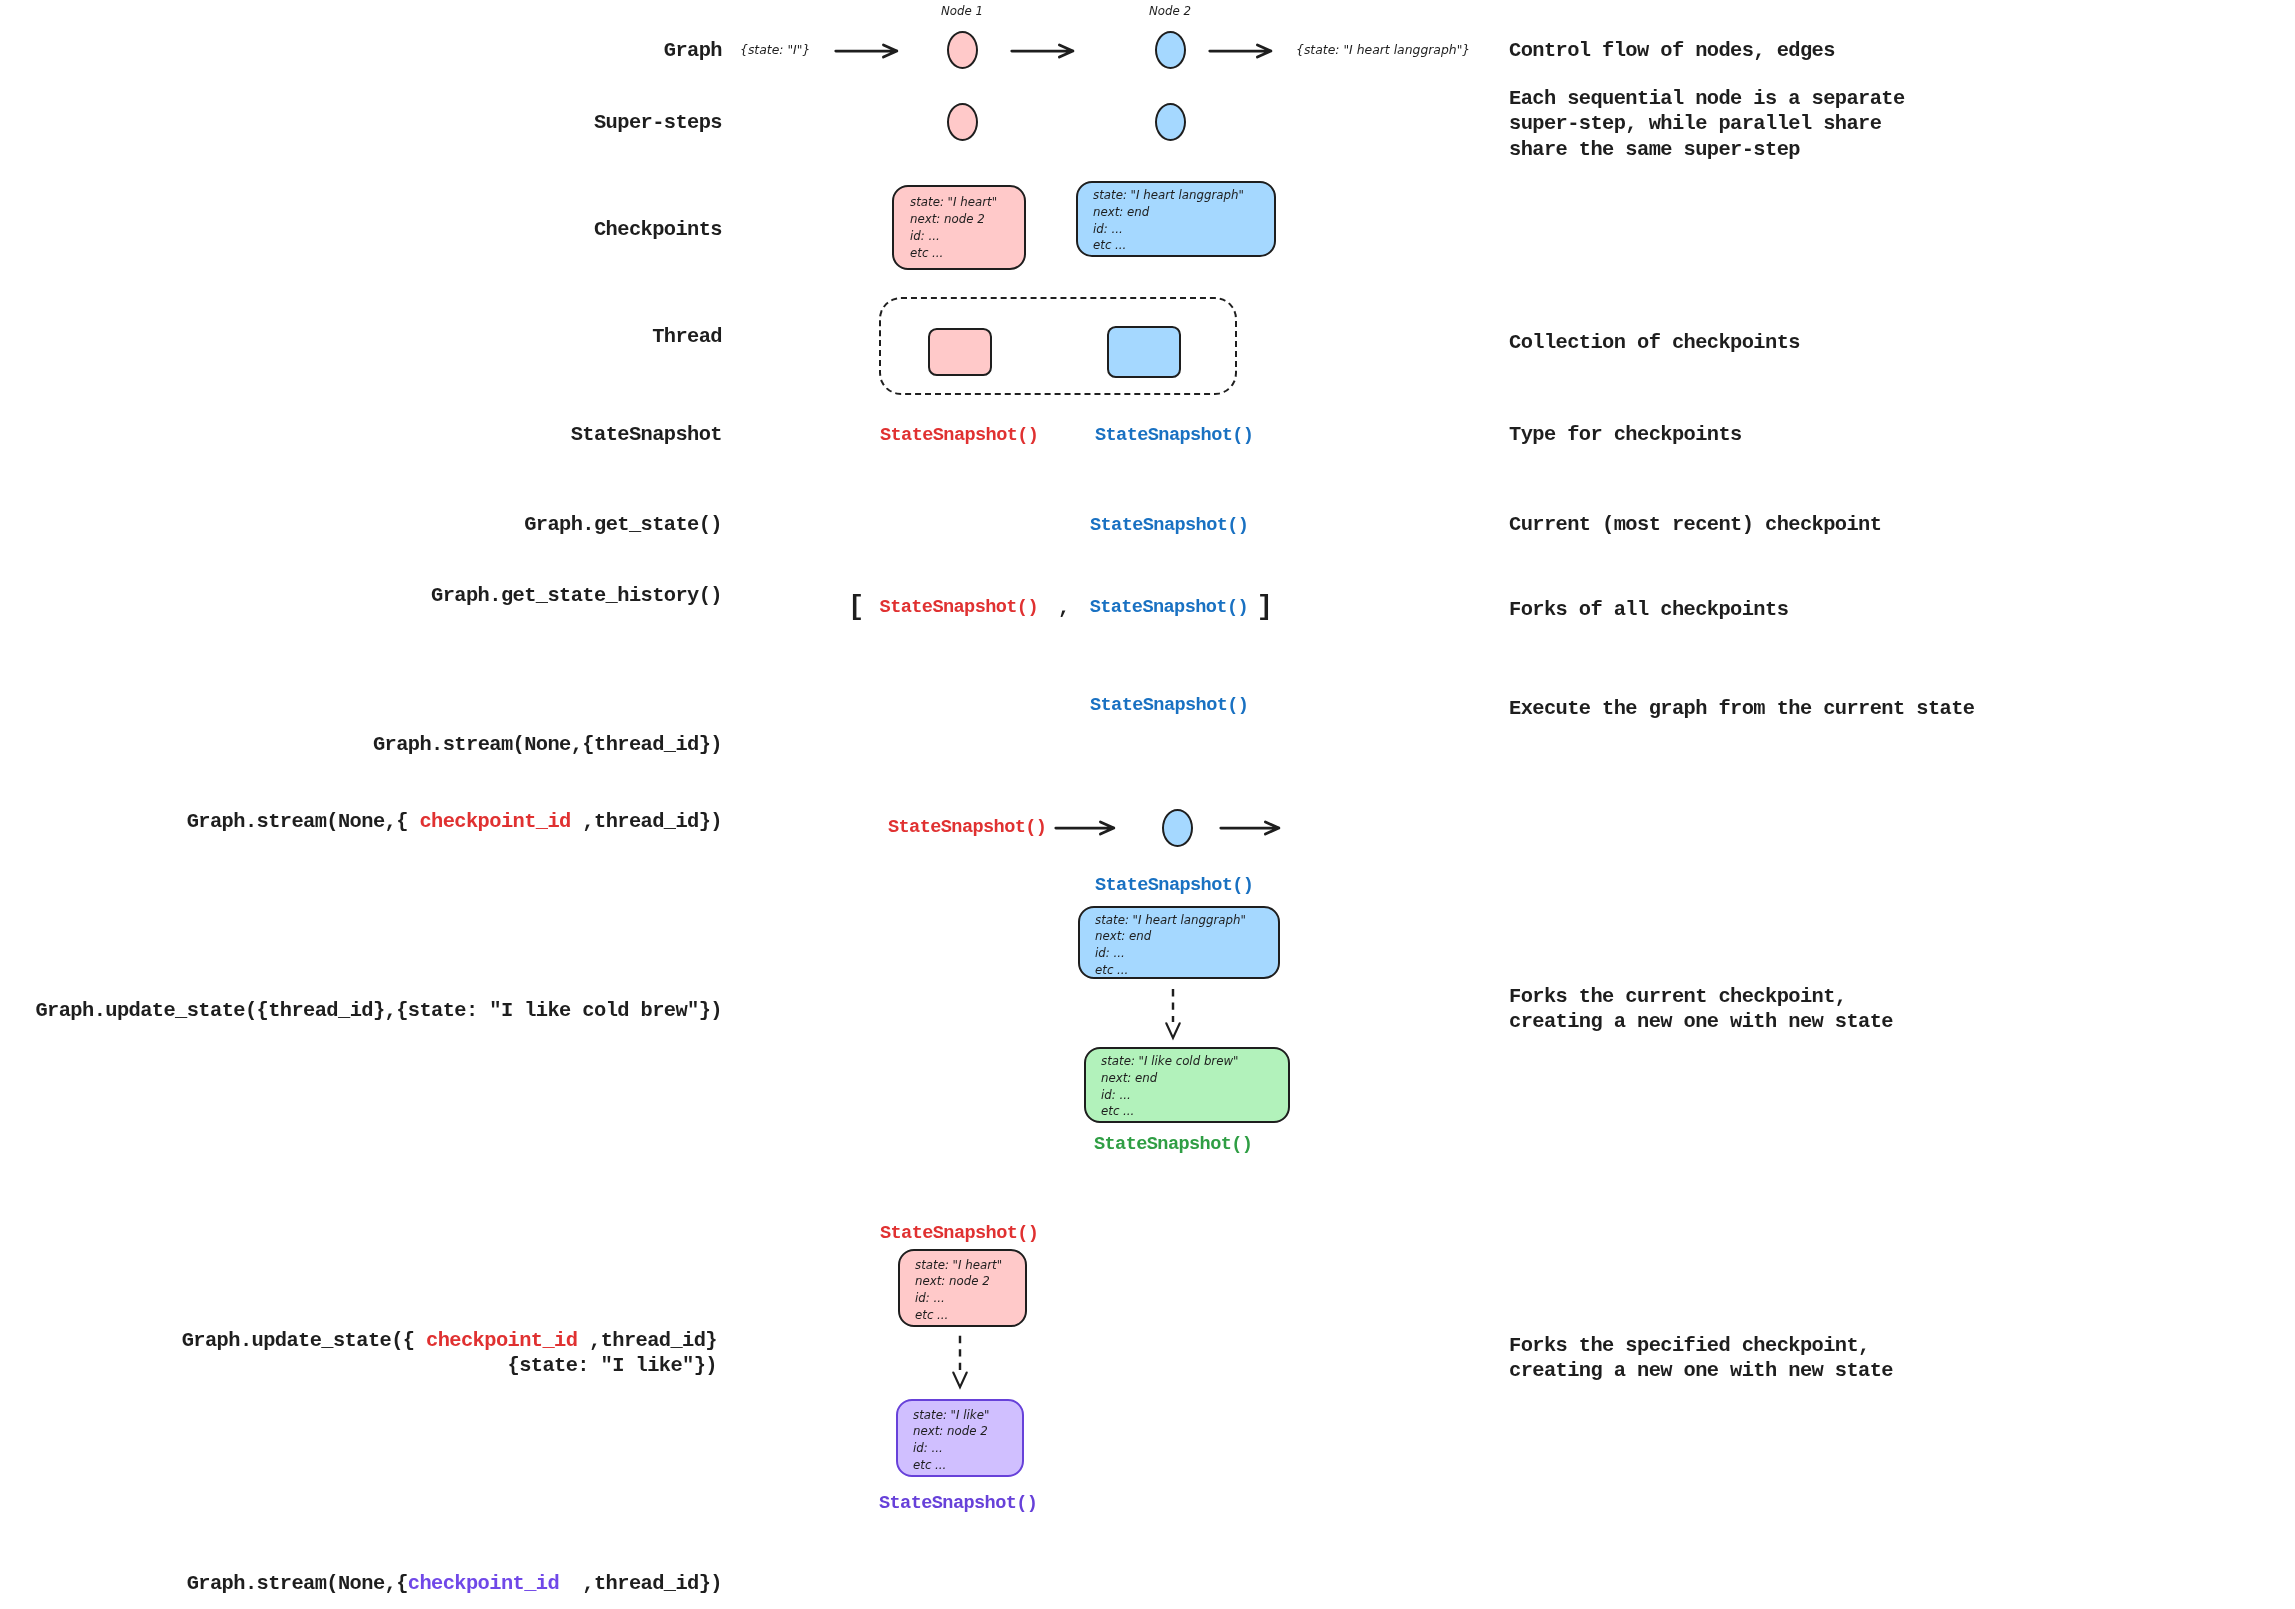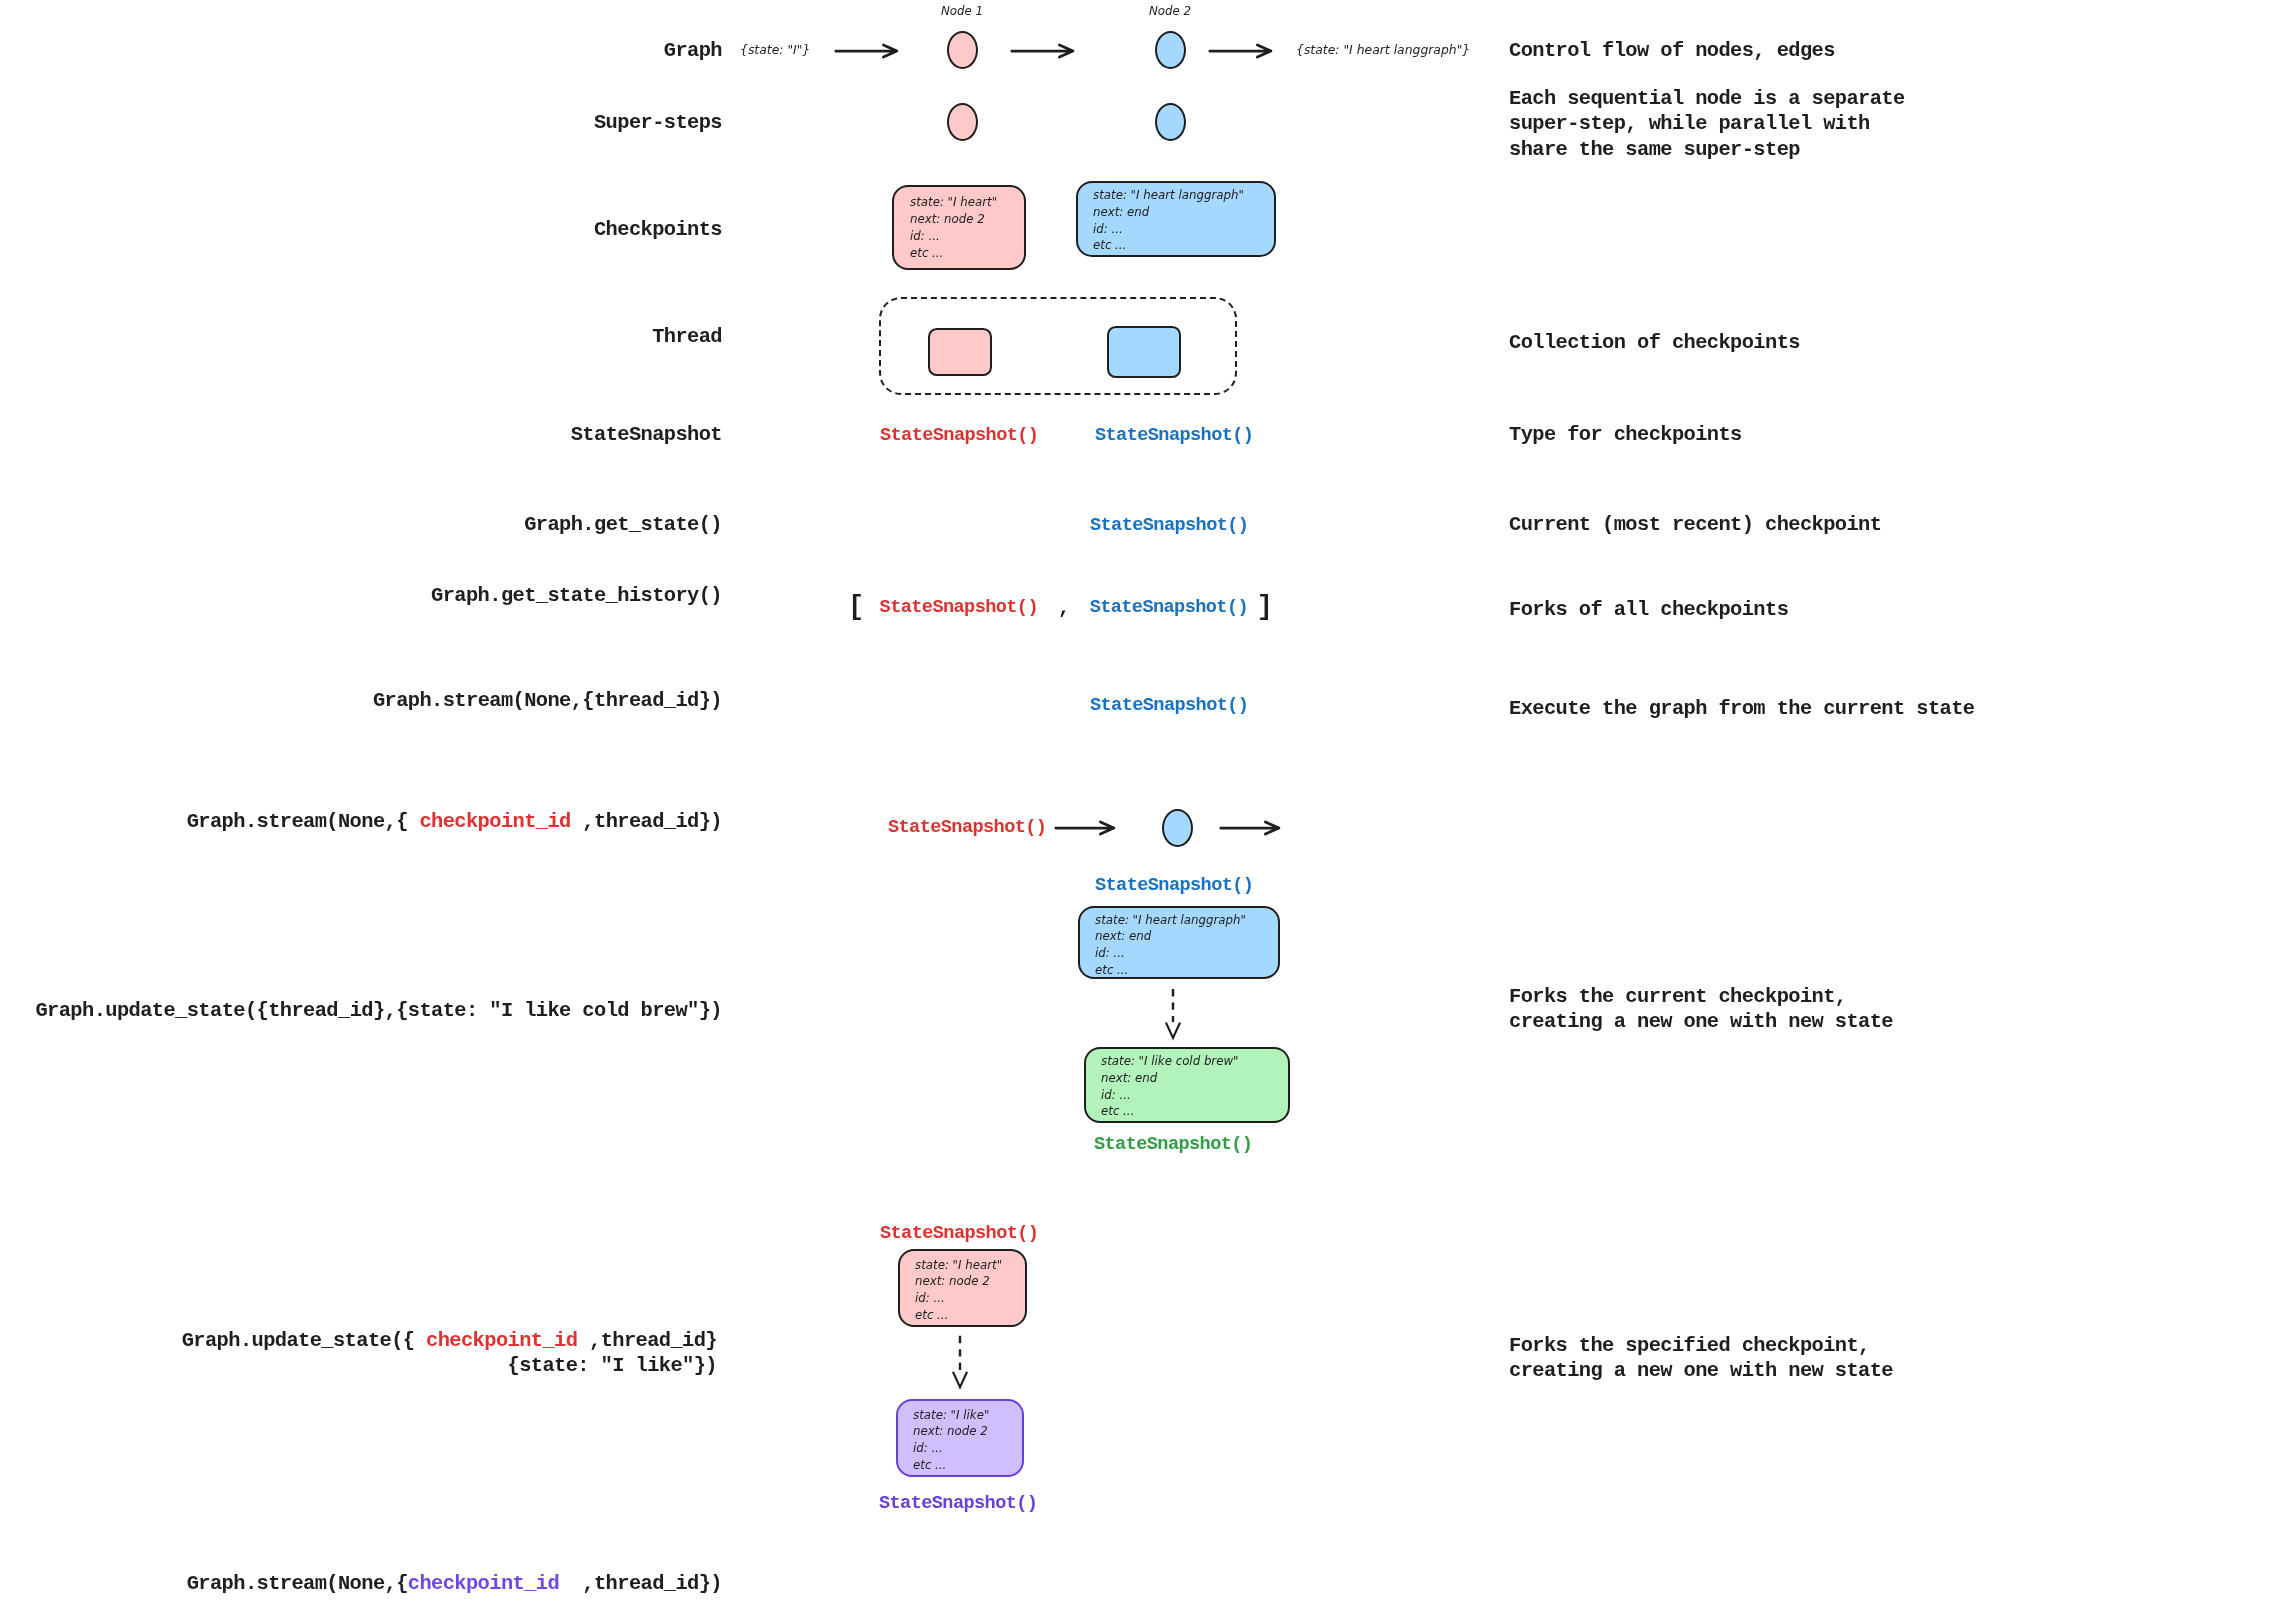--- a/index.html
+++ b/index.html
@@ -60,21 +60,21 @@
     <path d="M4 18 H104 M104 18 L82 8 M104 18 L82 28" stroke="#1e1e1e" stroke-width="4.5" fill="none" stroke-linecap="round"></path>
   </svg>
   <div class="abs hand" style="left:1296px;top:42px;">{state: "I heart langgraph"}</div>
   <div class="abs mono desc" style="top:38px;">Control flow of nodes, edges</div>
 
   <div class="abs mono label" style="top:110px;">Super-steps</div>
   <div class="abs ellipse fill-pink" style="left:947px;top:103px;"></div>
   <div class="abs ellipse fill-blue" style="left:1155px;top:103px;"></div>
   <div class="abs" style="left:1509px;top:86px;">
     <div class="mono">Each sequential node is a separate</div>
-    <div class="mono">super-step, while parallel with</div>
+    <div class="mono">super-step, while parallel share</div>
     <div class="mono">share the same super-step</div>
   </div>
 
   <div class="abs mono label" style="top:217px;">Checkpoints</div>
   <div class="abs card fill-pink" style="left:892px;top:185px;width:134px;height:85px;padding:7.4px 0 0 16px;">
     <div class="card-line">state: "I heart"</div>
     <div class="card-line">next: node 2</div>
     <div class="card-line">id: ...</div>
     <div class="card-line">etc ...</div>
   </div>
@@ -103,21 +103,21 @@
   <div class="abs mono label" style="top:583px;">Graph.get_state_history()</div>
   <div class="abs listrow" style="left:848px;top:594px;">
     <span class="mono bracket">[</span>
     <span class="ss ss-red" style="margin-left:16px;">StateSnapshot()</span>
     <span class="mono" style="margin-left:20px;">,</span>
     <span class="ss ss-blue" style="margin-left:20px;">StateSnapshot()</span>
     <span class="mono bracket" style="margin-left:8.7px;">]</span>
   </div>
   <div class="abs mono desc" style="top:597px;">Forks of all checkpoints</div>
 
-  <div class="abs mono label" style="top:688px;margin-left:48px;">Graph.stream(None,{thread_id})</div>
+  <div class="abs mono label" style="top:732px;margin-left:48px;">Graph.stream(None,{thread_id})</div>
   <div class="abs ss ss-blue" style="left:1090px;top:694px;">StateSnapshot()</div>
   <div class="abs mono desc" style="top:696px;">Execute the graph from the current state</div>
 
   <div class="abs mono label" style="top:809px;"><span>Graph.stream(None,{ </span><span class="hl-red">checkpoint_id</span><span> ,thread_id})</span></div>
   <div class="abs ss ss-red" style="left:888px;top:816px;">StateSnapshot()</div>
   <svg class="abs" style="left:1053px;top:817px;" width="74" height="22" viewBox="0 0 120 36">
     <path d="M4 18 H99 M99 18 L77 8 M99 18 L77 28" stroke="#1e1e1e" stroke-width="4.5" fill="none" stroke-linecap="round"></path>
   </svg>
   <div class="abs ellipse fill-blue" style="left:1162px;top:809px;"></div>
   <svg class="abs" style="left:1218px;top:817px;" width="74" height="22" viewBox="0 0 120 36">

